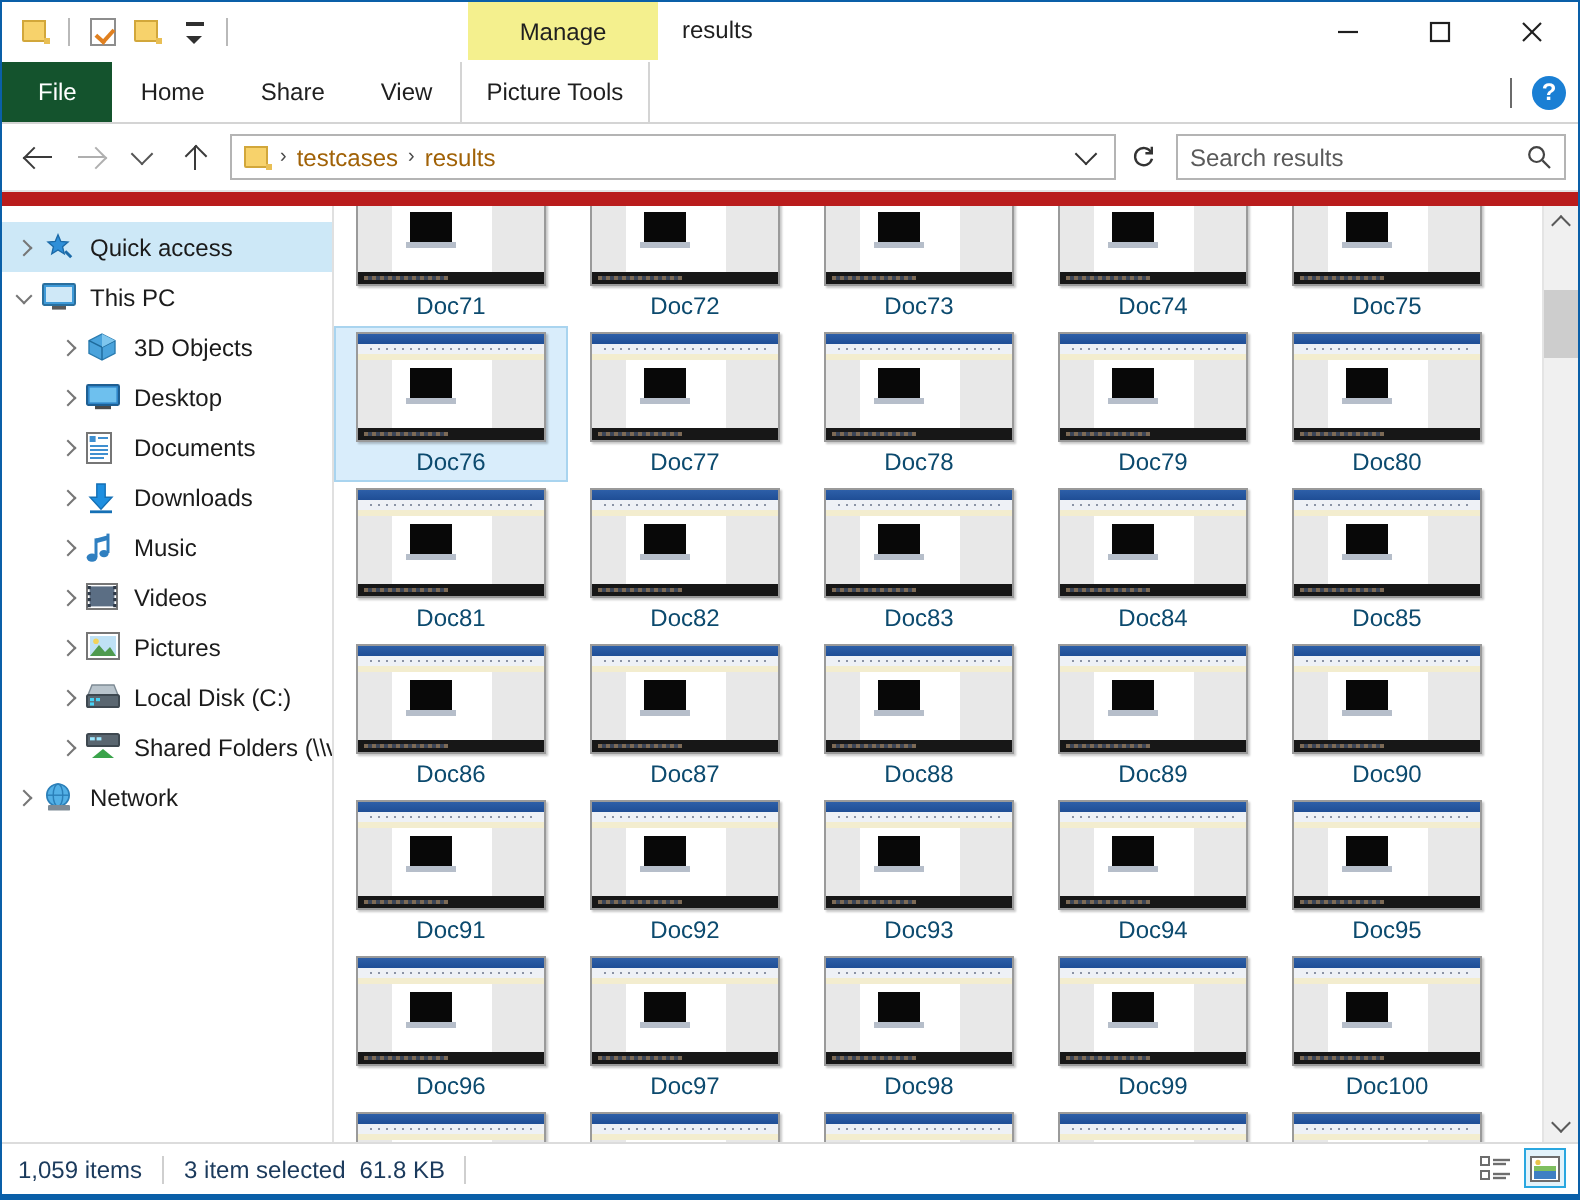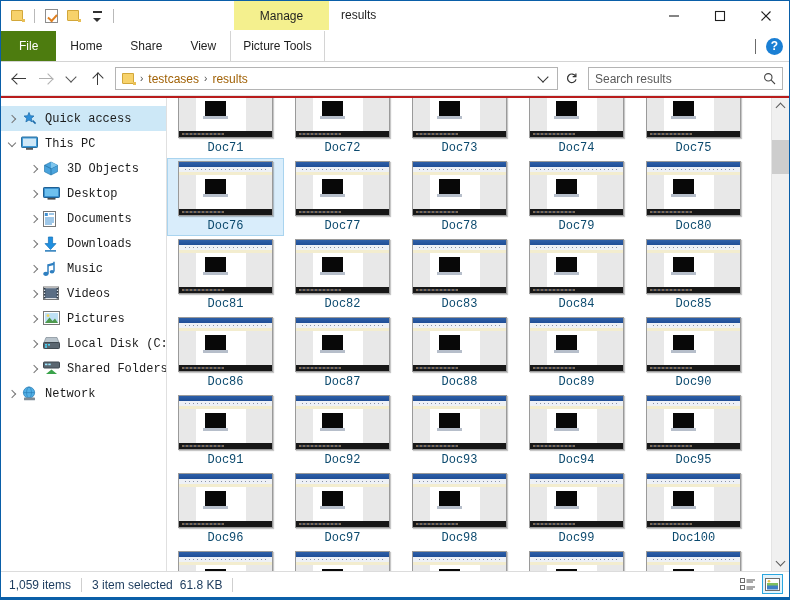--- a/index.html
+++ b/index.html
@@ -159,21 +159,21 @@
     display: flex;
     align-items: center;
     justify-content: center;
     padding: 0 14px;
     font-size: 12px;
     color: #1f1f1f;
     height: 30px;
     box-sizing: border-box;
   }
   .tab.file {
-    background: #4d7c0f;
+    background: #14532d;
     color: #ffffff;
     padding: 4px 18px;
   }
   .tab.contextual {
     border-left: 1px solid #d4d4d4;
     border-right: 1px solid #d4d4d4;
     padding: 0 12px;
   }
   .ribbon-right {
     position: absolute;
@@ -325,22 +325,21 @@
     font-size: 12px;
     color: #5a5a5a;
     flex: 1;
   }
 
   
   .mainrow {
     flex: 1;
     display: flex;
     min-height: 0;
-    border-top: 2px solid #b91c1c;
-    font-family: Liberation Mono, monospace;
+    border-top: 7px solid #b91c1c;
   }
 
   
   .sidebar {
     width: 165px;
     flex: 0 0 165px;
     background: #ffffff;
     border-right: 1px solid #e0e0e0;
     padding-top: 8px;
     overflow: hidden;

